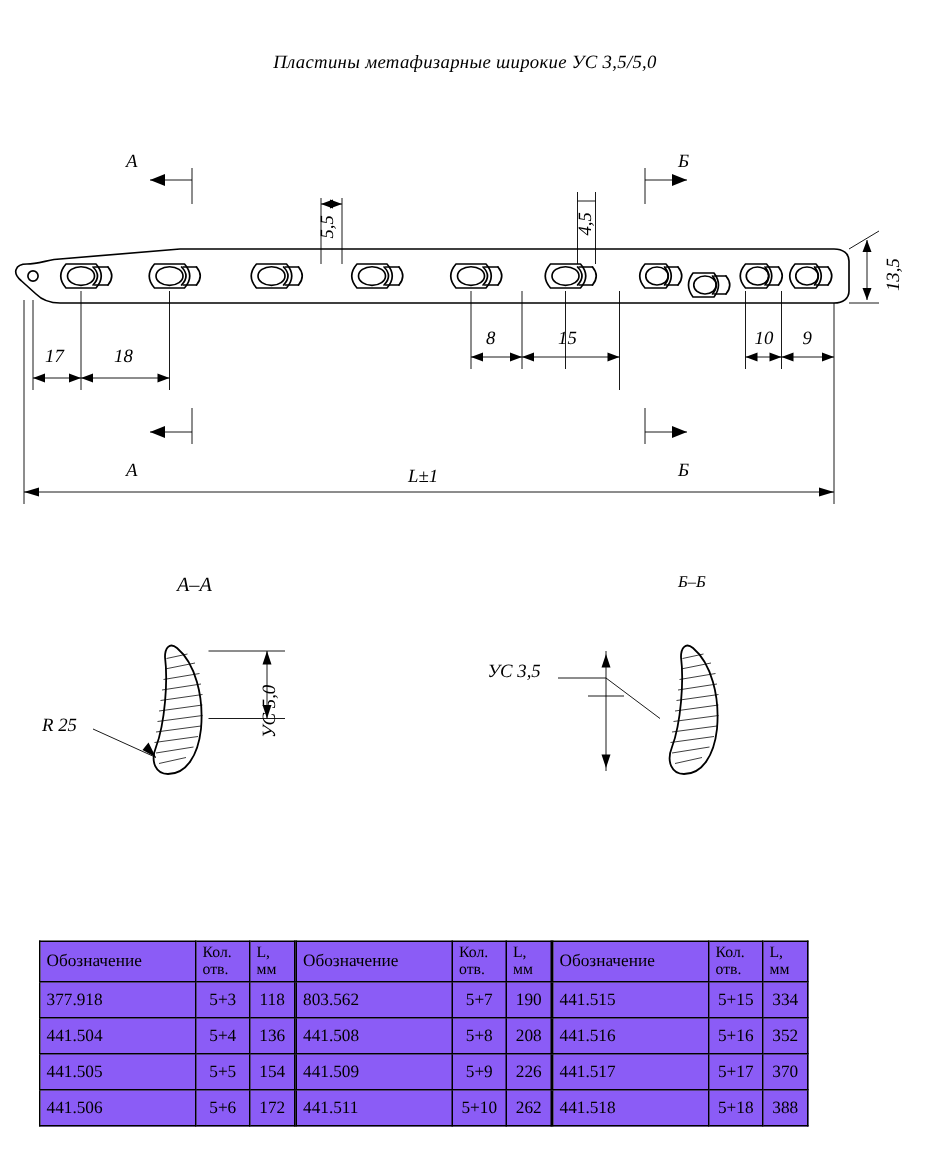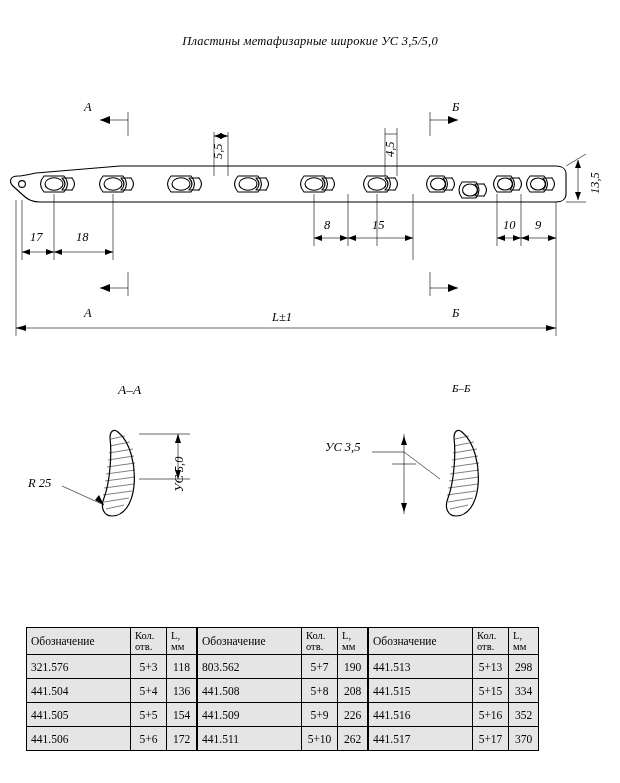--- a/index.html
+++ b/index.html
@@ -51,21 +51,21 @@
     font-family: "Liberation Serif", serif;
     font-size: 11.5px;
   }
   table.spec td, table.spec th {
     border: 1px solid #000;
     padding: 2px 4px;
     height: 24px;
     vertical-align: middle;
     font-weight: normal;
     text-align: left;
-    background: #e5e5e5;
+    background: #8b5cf6;
   }
   table.spec th.c, table.spec td.c { text-align: center; }
   .hdr-two { line-height: 1.05; font-size: 10.5px; text-align: center; }
   .w-desig { width: 104px; }
   .w-kol { width: 36px; }
   .w-l { width: 30px; }
 </style>
 </head>
 <body>
 
@@ -356,21 +356,21 @@
             <div>отв.</div>
           </th>
           <th class="w-l hdr-two">
             <div>L,</div>
             <div>мм</div>
           </th>
         </tr>
       </thead>
       <tbody>
         <tr>
-          <td>321.576</td>
+          <td>377.918</td>
           <td class="c">5+3</td>
           <td class="c">118</td>
         </tr>
         <tr>
           <td>441.504</td>
           <td class="c">5+4</td>
           <td class="c">136</td>
         </tr>
         <tr>
           <td>441.505</td>
@@ -432,37 +432,37 @@
             <div>отв.</div>
           </th>
           <th class="w-l hdr-two">
             <div>L,</div>
             <div>мм</div>
           </th>
         </tr>
       </thead>
       <tbody>
         <tr>
-          <td>441.513</td>
-          <td class="c">5+13</td>
-          <td class="c">298</td>
-        </tr>
-        <tr>
           <td>441.515</td>
           <td class="c">5+15</td>
           <td class="c">334</td>
         </tr>
         <tr>
           <td>441.516</td>
           <td class="c">5+16</td>
           <td class="c">352</td>
         </tr>
         <tr>
           <td>441.517</td>
           <td class="c">5+17</td>
           <td class="c">370</td>
         </tr>
+        <tr>
+          <td>441.518</td>
+          <td class="c">5+18</td>
+          <td class="c">388</td>
+        </tr>
       </tbody>
     </table>
 
   </div>
 
 </div>
 
 </body></html>

